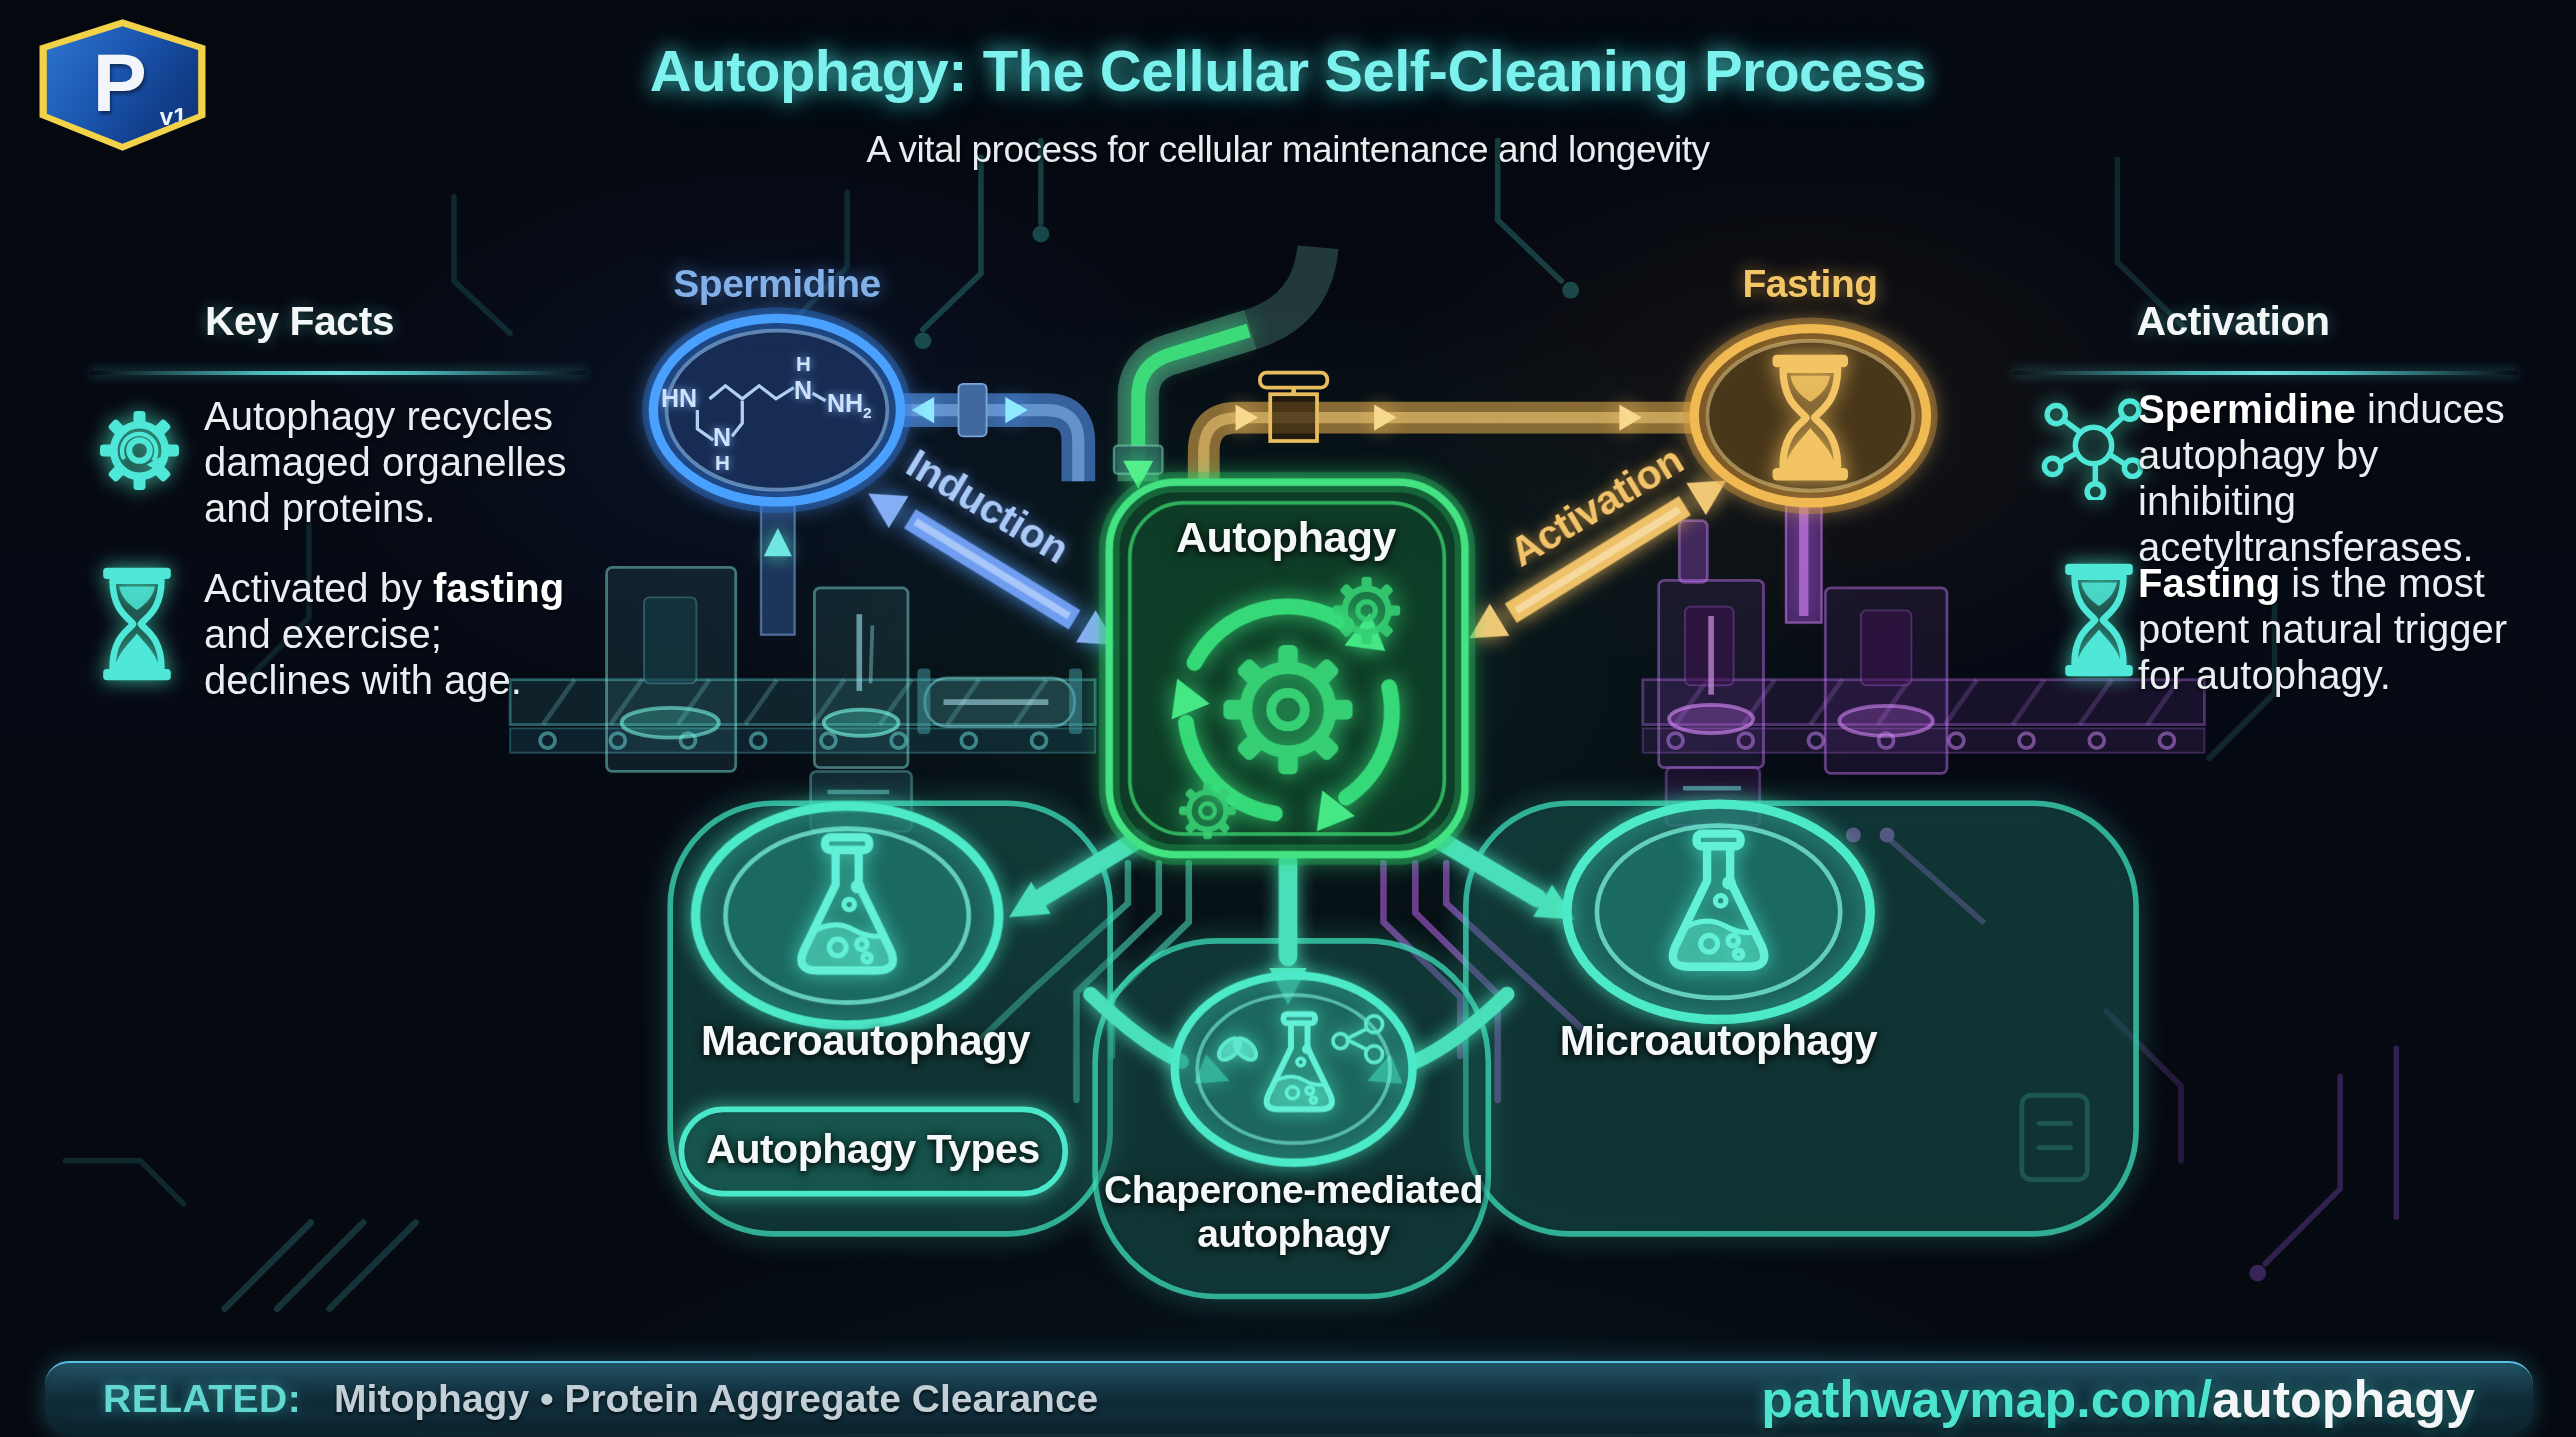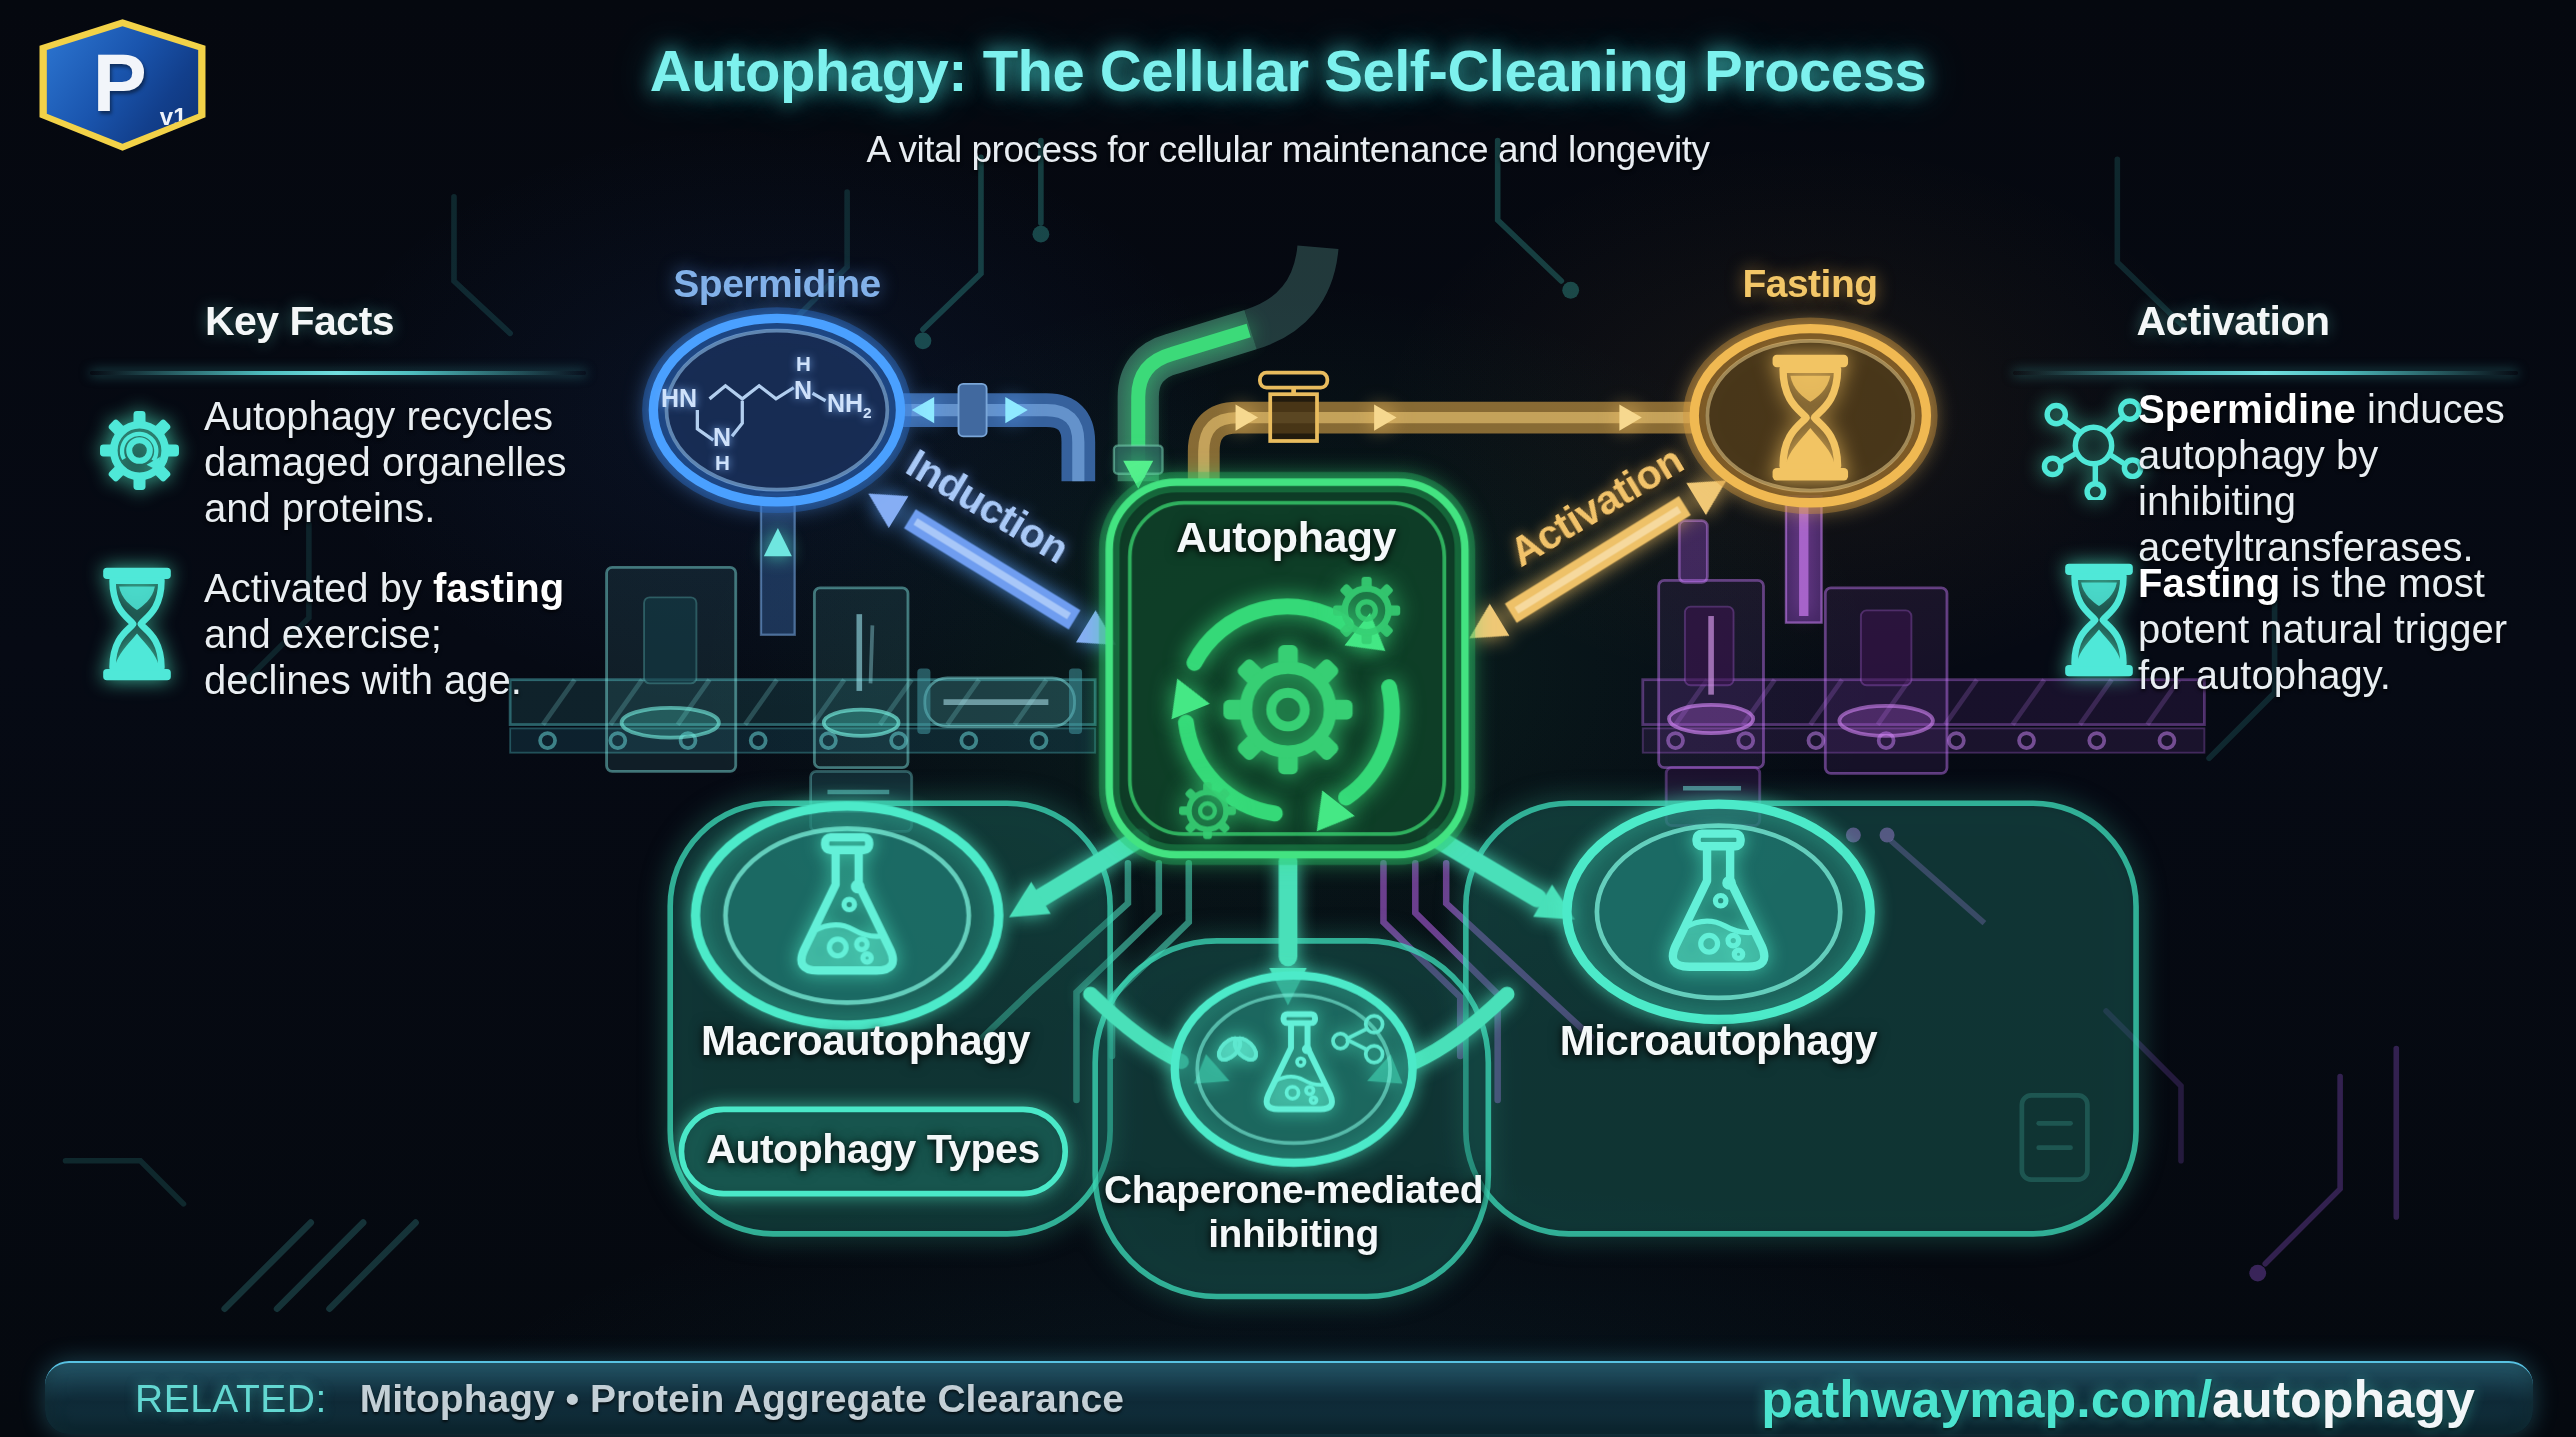--- a/index.html
+++ b/index.html
@@ -43,21 +43,21 @@
     position:relative;display:flex;align-items:center;justify-content:center;}
   .logo-p{color:#f2f5fa;font-size:81px;font-weight:800;letter-spacing:-1.9px;
     text-shadow:1.9px 2.8px 3.7px rgba(0,0,0,.45);transform:translate(-3.7px,-1.9px);}
   .logo-v{position:absolute;right:24px;bottom:17px;color:#eef3fa;font-size:24px;font-weight:700;}
   .footer{position:absolute;left:45px;top:1361px;width:2488px;height:73px;border-radius:24px;
     background:linear-gradient(180deg,#1d4657 0%,#0f2a37 55%,#133947 100%);
     border-top:2.8px solid #58c2e2;
     box-shadow:0 0 24px rgba(80,200,230,.30), inset 0 13px 24px rgba(90,210,240,.12), inset 0 -11.2px 20.6px rgba(0,0,0,.45);
     display:flex;align-items:center;justify-content:space-between;
     padding:0 58px;box-sizing:border-box;font-size:39px;}
-  .rel-label{color:#63d8d2;font-weight:400;letter-spacing:0.5px;text-shadow:0 0 11.2px rgba(80,215,205,.5);margin-left:32px;}
+  .rel-label{color:#63d8d2;font-weight:700;letter-spacing:0.5px;text-shadow:0 0 11.2px rgba(80,215,205,.5);}
   .rel-items{color:#c3cfd6;font-weight:700;margin-left:22px;text-shadow:0 1.9px 2.8px rgba(0,0,0,.7);}
   .url{font-size:52px;font-weight:800;text-shadow:0 0 13px rgba(70,225,205,.45),0 1.9px 2.8px rgba(0,0,0,.7);}
   .url .pre{color:#4be4cf;}
   .url .suf{color:#f2f6f8;}
 </style>
 </head>
 <body>
 
 <div class="stage">
 
@@ -441,21 +441,21 @@
     <div class="fact" style="left:2138px;top:560px;width:393px;">
       <span></span><span class="b">Fasting</span><span> is the most potent natural trigger for autophagy.</span>
     </div>
   </div>
 
   <div class="lbl t-blue" style="left:590px;top:262px;width:374px;font-size:39px;">Spermidine</div>
   <div class="lbl t-gold" style="left:1623px;top:262px;width:374px;font-size:39px;">Fasting</div>
   <div class="lbl t-node" style="left:1099px;top:513px;width:374px;font-size:43px;">Autophagy</div>
   <div class="lbl t-node" style="left:655px;top:1017px;width:421px;font-size:42px;">Macroautophagy</div>
   <div class="lbl t-node" style="left:1503px;top:1017px;width:431px;font-size:42px;">Microautophagy</div>
-  <div class="lbl t-node" style="left:1078px;top:1168px;width:431px;font-size:39px;line-height:1.12;">Chaperone-mediated inhibiting</div>
+  <div class="lbl t-node" style="left:1078px;top:1168px;width:431px;font-size:39px;line-height:1.12;">Chaperone-mediated autophagy</div>
   <div class="lbl t-node" style="left:681px;top:1126px;width:384px;font-size:41px;">Autophagy Types</div>
 
   <div class="lbl t-edge-blue" style="left:847px;top:483px;width:281px;font-size:41px;transform:rotate(31deg);">Induction</div>
   <div class="lbl t-edge-gold" style="left:1456px;top:483px;width:281px;font-size:41px;transform:rotate(-31deg);">Activation</div>
 
   <div>
     <div class="chem" style="left:661px;top:384px;font-size:25px;">HN</div>
     <div class="chem" style="left:796px;top:352px;font-size:20.6px;">H</div>
     <div class="chem" style="left:794px;top:376px;font-size:25px;">N</div>
     <div class="chem" style="left:827px;top:389px;font-size:25px;">

